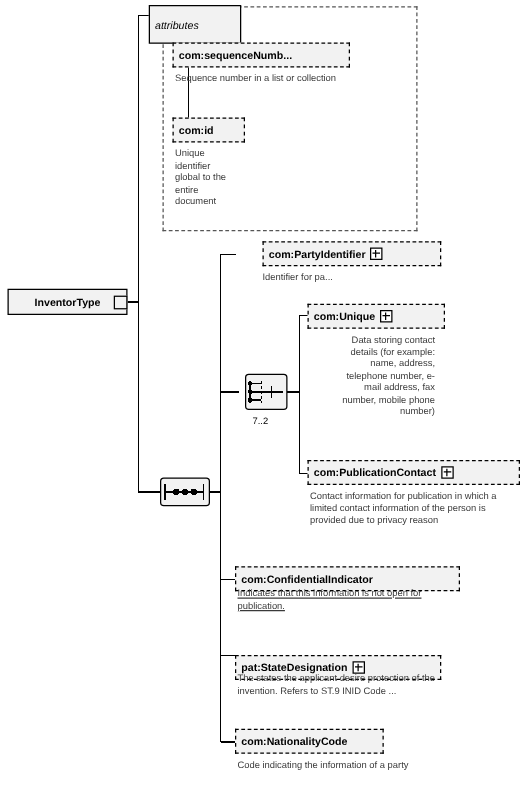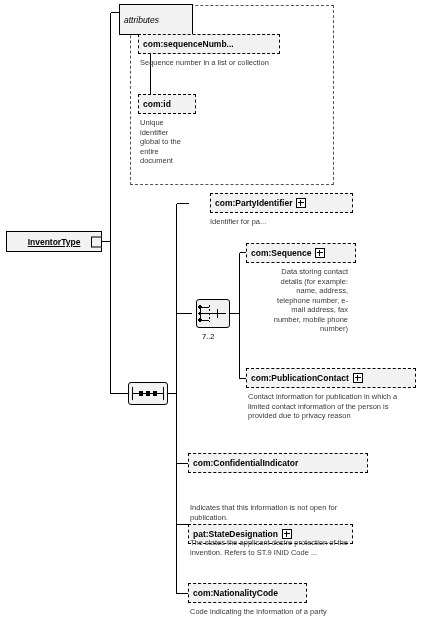--- a/index.html
+++ b/index.html
@@ -45,21 +45,21 @@
     content:"";position:absolute;left:3px;top:1px;width:1px;height:6px;background:#000;
   }
 
   
   .root-node{
     position:absolute;
     box-sizing:border-box;
     background:#f2f2f2;
     border:1px solid #000;
     display:flex;align-items:center;justify-content:center;
-    font-size:8.5px;font-weight:bold;text-decoration:underline;
+    font-size:8.5px;font-weight:bold;
   }
   .root-node .stub{
     position:absolute;right:-1px;top:50%;transform:translateY(-50%);
     width:9px;height:9px;border:1px solid #000;background:#f2f2f2;
   }
 
   
   .attr-header{
     position:absolute;
     box-sizing:border-box;
@@ -182,21 +182,21 @@
         <line x1="12" y1="5" x2="12" y2="22" stroke-dasharray="2,2"></line>
         <line x1="12" y1="13.5" x2="20" y2="13.5"></line>
         <line x1="20" y1="9" x2="20" y2="18"></line>
         <line x1="20" y1="13.5" x2="29" y2="13.5"></line>
       </g>
     </svg>
   </div>
   <div class="occurs" style="left:202px;top:332px;">7..2</div>
 
   <div class="node dashed" style="left:246px;top:243px;width:110px;height:20px;">
-    <span class="lbl">com:Sequence</span>
+    <span class="lbl">com:Unique</span>
     <span class="plus"></span>
   </div>
   <div class="annot" style="left:268px;top:267px;width:80px;text-align:right;">Data storing contact details (for example: name, address, telephone number, e-mail address, fax number, mobile phone number)</div>
 
   <div class="node dashed" style="left:246px;top:368px;width:170px;height:20px;">
     <span class="lbl">com:PublicationContact</span>
     <span class="plus"></span>
   </div>
   <div class="annot" style="left:248px;top:392px;width:168px;">Contact information for publication in which a limited contact information of the person is provided due to privacy reason</div>
 
@@ -209,21 +209,21 @@
         <circle cx="12" cy="10.5" r="2" fill="#000"></circle>
         <circle cx="19" cy="10.5" r="2" fill="#000"></circle>
         <circle cx="26" cy="10.5" r="2" fill="#000"></circle>
       </g>
     </svg>
   </div>
 
   <div class="node dashed" style="left:188px;top:453px;width:180px;height:20px;">
     <span class="lbl">com:ConfidentialIndicator</span>
   </div>
-  <div class="annot" style="left:190px;top:503px;width:170px;">Indicates that this information is not open for publication.</div>
+  <div class="annot" style="left:190px;top:470px;width:170px;text-decoration:underline;">Indicates that this information is not open for publication.</div>
 
   <div class="node dashed" style="left:188px;top:524px;width:165px;height:20px;">
     <span class="lbl">pat:StateDesignation</span>
     <span class="plus"></span>
   </div>
   <div class="annot" style="left:190px;top:538px;width:170px;">The states the applicant desire protection of the invention. Refers to ST.9 INID Code ...</div>
 
   <div class="node dashed" style="left:188px;top:583px;width:119px;height:20px;">
     <span class="lbl">com:NationalityCode</span>
   </div>

